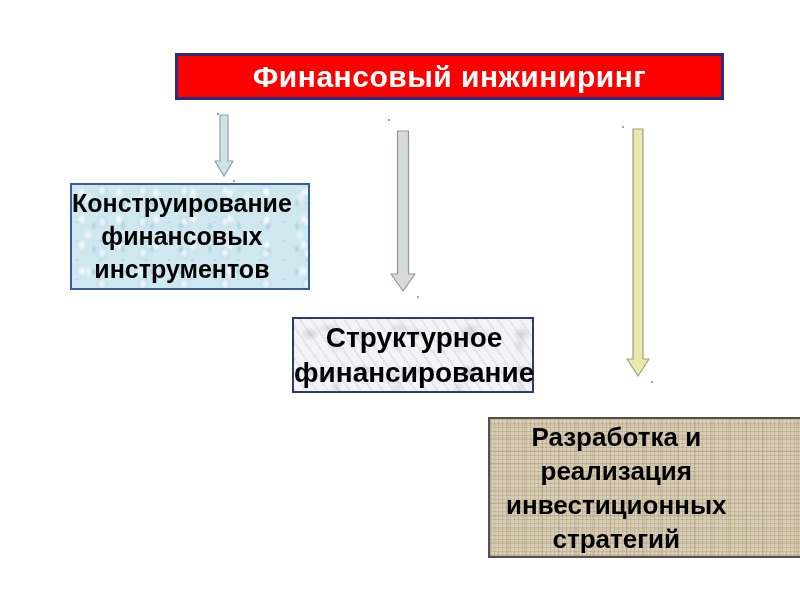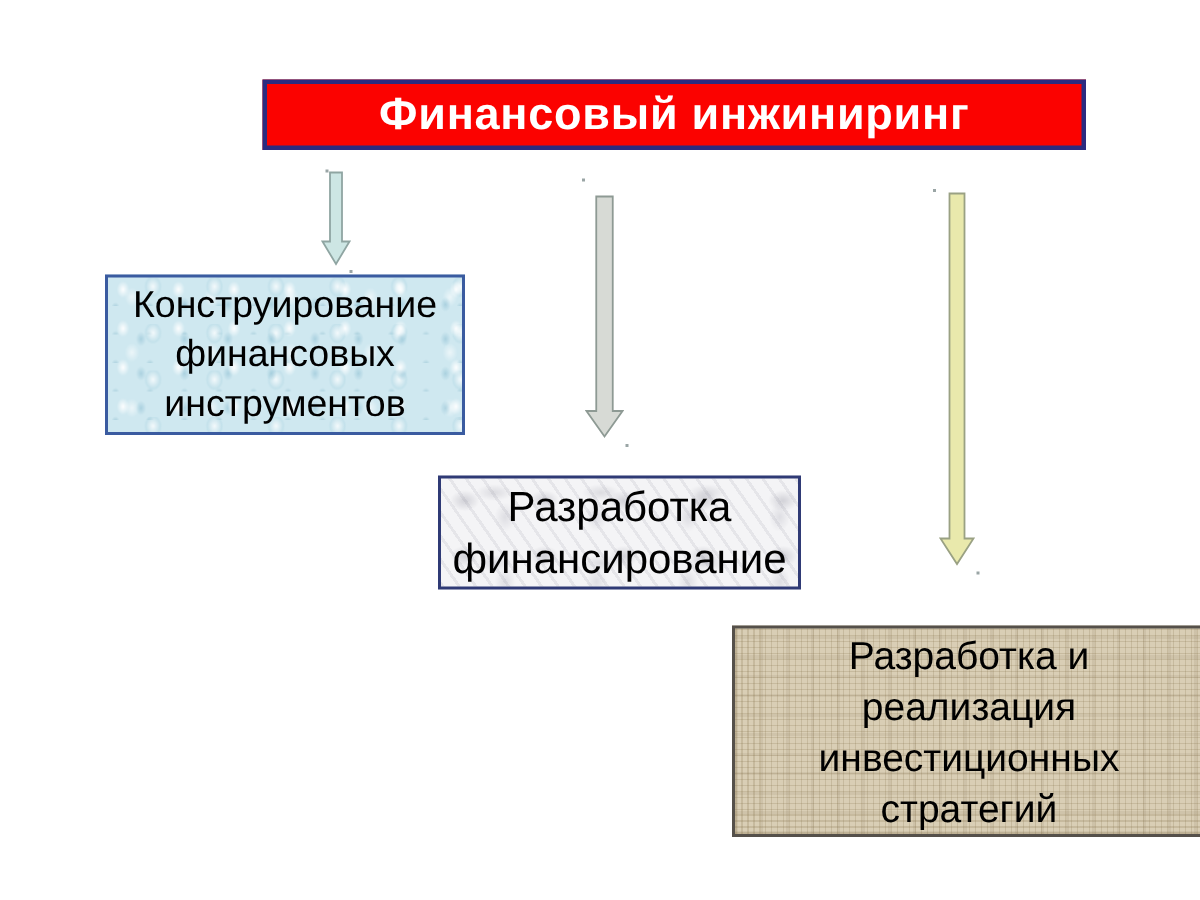--- a/index.html
+++ b/index.html
@@ -17,21 +17,21 @@
     color:#ffffff;font-size:30px;font-weight:bold;letter-spacing:.5px;white-space:nowrap;
   }
   
   .arrow{position:absolute;}
   .arrow1{left:182px;top:114px;}
   .arrow2{left:358px;top:130px;}
   .arrow3{left:594px;top:128px;}
   
   .cbox{
     position:absolute;box-sizing:border-box;
-    display:flex;align-items:center;justify-content:center;text-align:center;
+    display:flex;align-items:center;justify-content:flex-start;text-align:center;font-weight:bold;
   }
   .cbox span{white-space:pre-line;color:#000;}
   .box1{
     left:38px;top:183px;width:240px;height:107px;border:2px solid #3a5ba0;
     background-color:#cfe8f0;
     background-image:
       radial-gradient(6px 8px at 10px 8px, rgba(255,255,255,.95), rgba(255,255,255,0) 70%),
       radial-gradient(5px 7px at 22px 18px, rgba(140,190,210,.55), rgba(140,190,210,0) 70%),
       radial-gradient(8px 10px at 30px 6px, rgba(255,255,255,.75), rgba(160,205,220,.25) 60%, rgba(0,0,0,0) 75%),
       radial-gradient(4px 5px at 5px 20px, rgba(120,175,195,.5), rgba(0,0,0,0) 70%),
@@ -52,21 +52,21 @@
   .box2 span{font-size:28px;line-height:35px;}
   .box3{
     left:456px;top:417px;width:316px;height:141px;border:2px solid #55504a;
     background-color:#d9ceb5;
     background-image:
       repeating-linear-gradient(90deg, rgba(125,105,65,.20) 0 1px, rgba(0,0,0,0) 1px 4px),
       repeating-linear-gradient(0deg, rgba(125,105,65,.20) 0 1px, rgba(0,0,0,0) 1px 4px),
       repeating-linear-gradient(90deg, rgba(90,70,40,.09) 0 2px, rgba(0,0,0,0) 2px 17px),
       repeating-linear-gradient(0deg, rgba(90,70,40,.08) 0 2px, rgba(0,0,0,0) 2px 13px);
   }
-  .box3 span{font-size:26px;line-height:34px;}
+  .box3 span{font-size:26px;line-height:34px;padding-left:16px;}
   
   .speck{position:absolute;width:2px;height:2px;background:#9aa5a5;}
 </style>
 </head>
 <body>
 
 <div class="slide">
 
   <div class="title-box">
     <span>Финансовый инжиниринг</span>
@@ -84,21 +84,21 @@
     <path d="M7,1 H17 V231 H23 L12,248 L1,231 H7 Z" fill="#e9e9ac" stroke="#9aa183" stroke-width="1.2"></path>
   </svg>
 
   <div class="cbox box1">
     <span>Конструирование
 финансовых
 инструментов</span>
   </div>
 
   <div class="cbox box2">
-    <span>Разработка
+    <span>Структурное
 финансирование</span>
   </div>
 
   <div class="cbox box3">
     <span>Разработка и
 реализация
 инвестиционных
 стратегий</span>
   </div>
 

